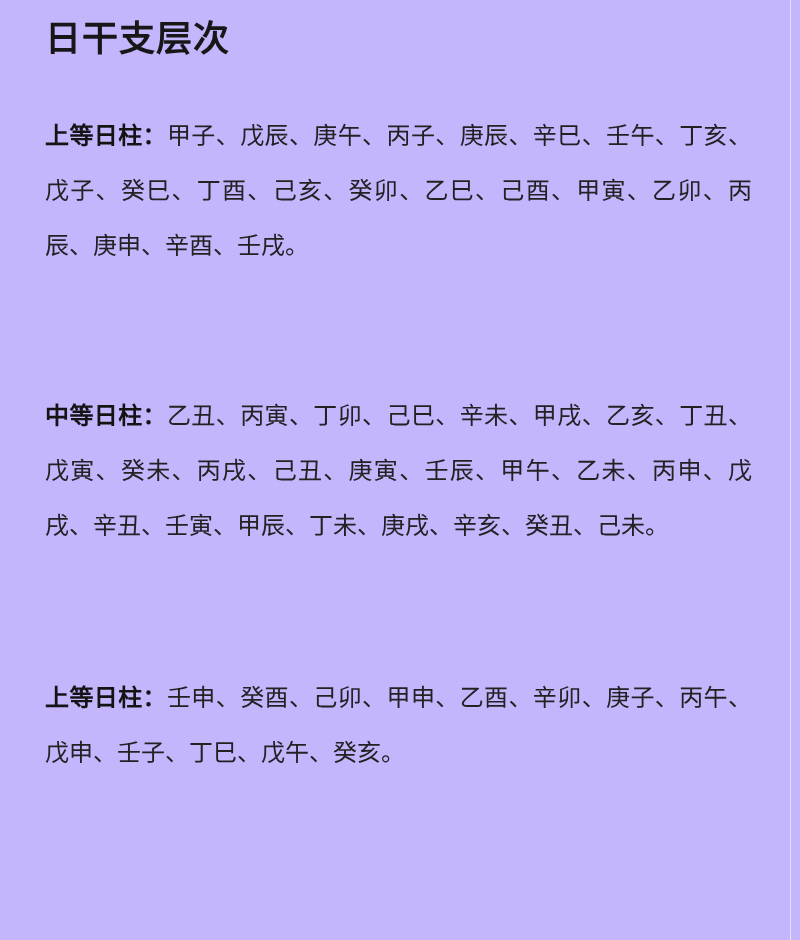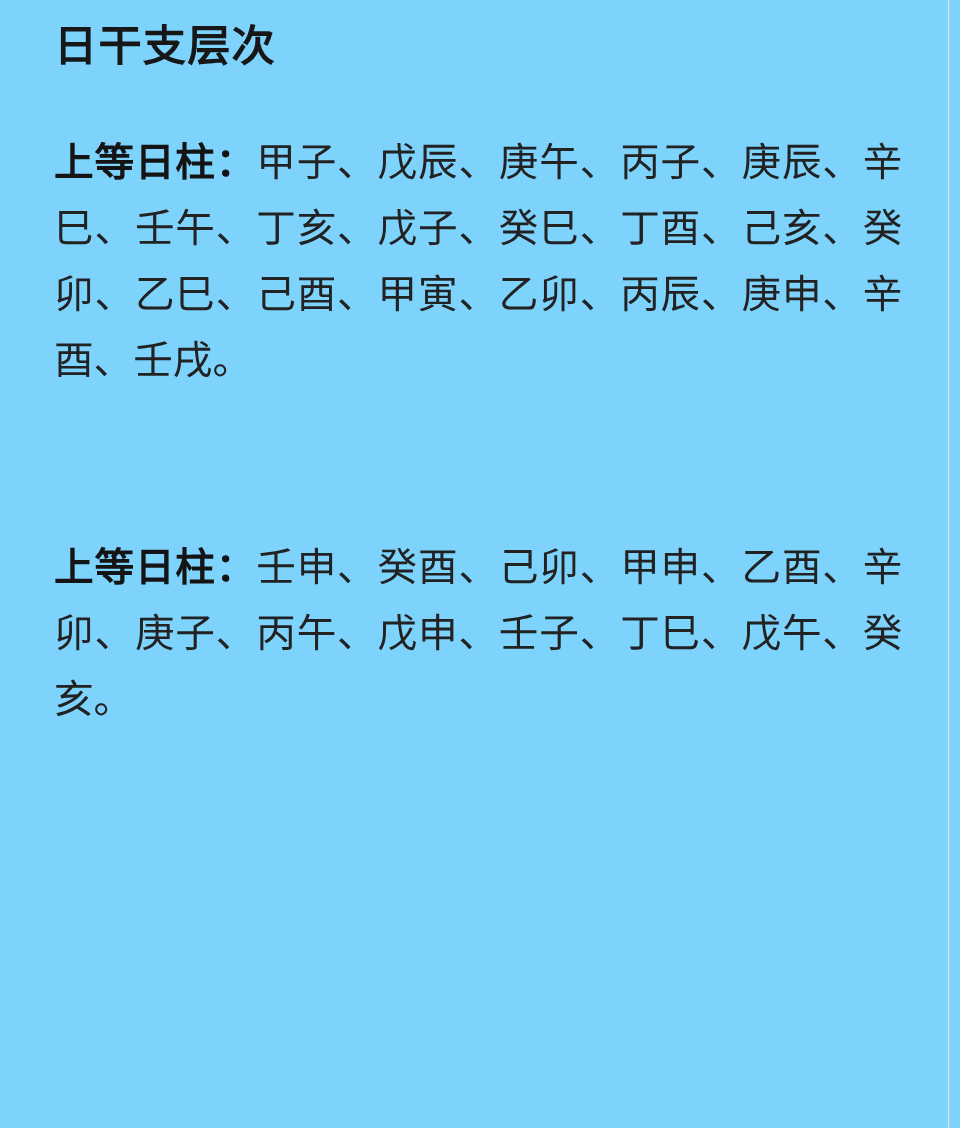--- a/index.html
+++ b/index.html
@@ -5,21 +5,21 @@
   html, body {
     margin: 0;
     padding: 0;
     background: #ffffff;
     font-family: "Liberation Sans", "DejaVu Sans", sans-serif;
   }
   .viewport {
     position: relative;
     width: 800px;
     height: 940px;
-    background: #7dd3fc;
+    background: #c4b5fd;
     overflow: hidden;
     color: #1f1f1f;
   }
   .edge-line {
     position: absolute;
     top: 0;
     right: 9px;
     width: 1px;
     height: 100%;
     background: #e3e3e3;
@@ -29,21 +29,21 @@
   }
   .page-title {
     font-size: 36px;
     line-height: 46px;
     font-weight: 700;
     margin: 0;
     color: #171717;
     letter-spacing: 1px;
   }
   .pillar-para {
-    font-size: 33px;
+    font-size: 24px;
     line-height: 55px;
     margin: 0;
     text-align: justify;
     text-justify: inter-ideograph;
     color: #222222;
   }
   .pillar-para .label {
     font-weight: 700;
     color: #141414;
   }
@@ -55,20 +55,21 @@
 <body>
 
 <div class="viewport">
 
   <div class="page">
 
     <h1 class="page-title">日干支层次</h1>
 
     <p class="pillar-para para-upper"><strong class="label">上等日柱：</strong><span>甲子、戊辰、庚午、丙子、庚辰、辛巳、壬午、丁亥、戊子、癸巳、丁酉、己亥、癸卯、乙巳、己酉、甲寅、乙卯、丙辰、庚申、辛酉、壬戌。</span></p>
 
+    <p class="pillar-para para-middle"><strong class="label">中等日柱：</strong><span>乙丑、丙寅、丁卯、己巳、辛未、甲戌、乙亥、丁丑、戊寅、癸未、丙戌、己丑、庚寅、壬辰、甲午、乙未、丙申、戊戌、辛丑、壬寅、甲辰、丁未、庚戌、辛亥、癸丑、己未。</span></p>
 
     <p class="pillar-para para-lower"><strong class="label">上等日柱：</strong><span>壬申、癸酉、己卯、甲申、乙酉、辛卯、庚子、丙午、戊申、壬子、丁巳、戊午、癸亥。</span></p>
 
   </div>
 
   <div class="edge-line"></div>
 
 </div>
 
 </body></html>

